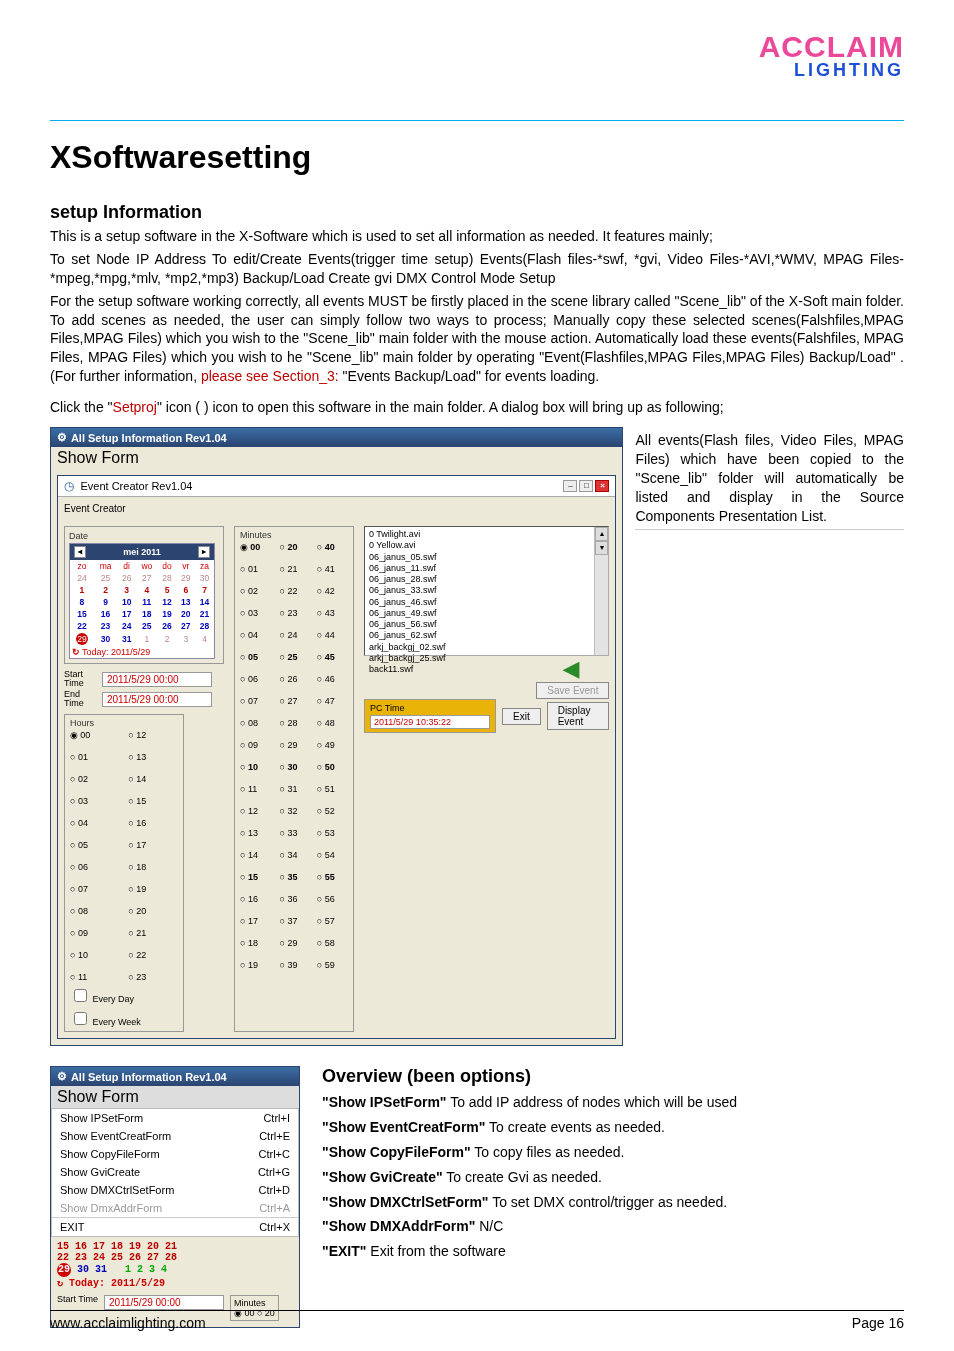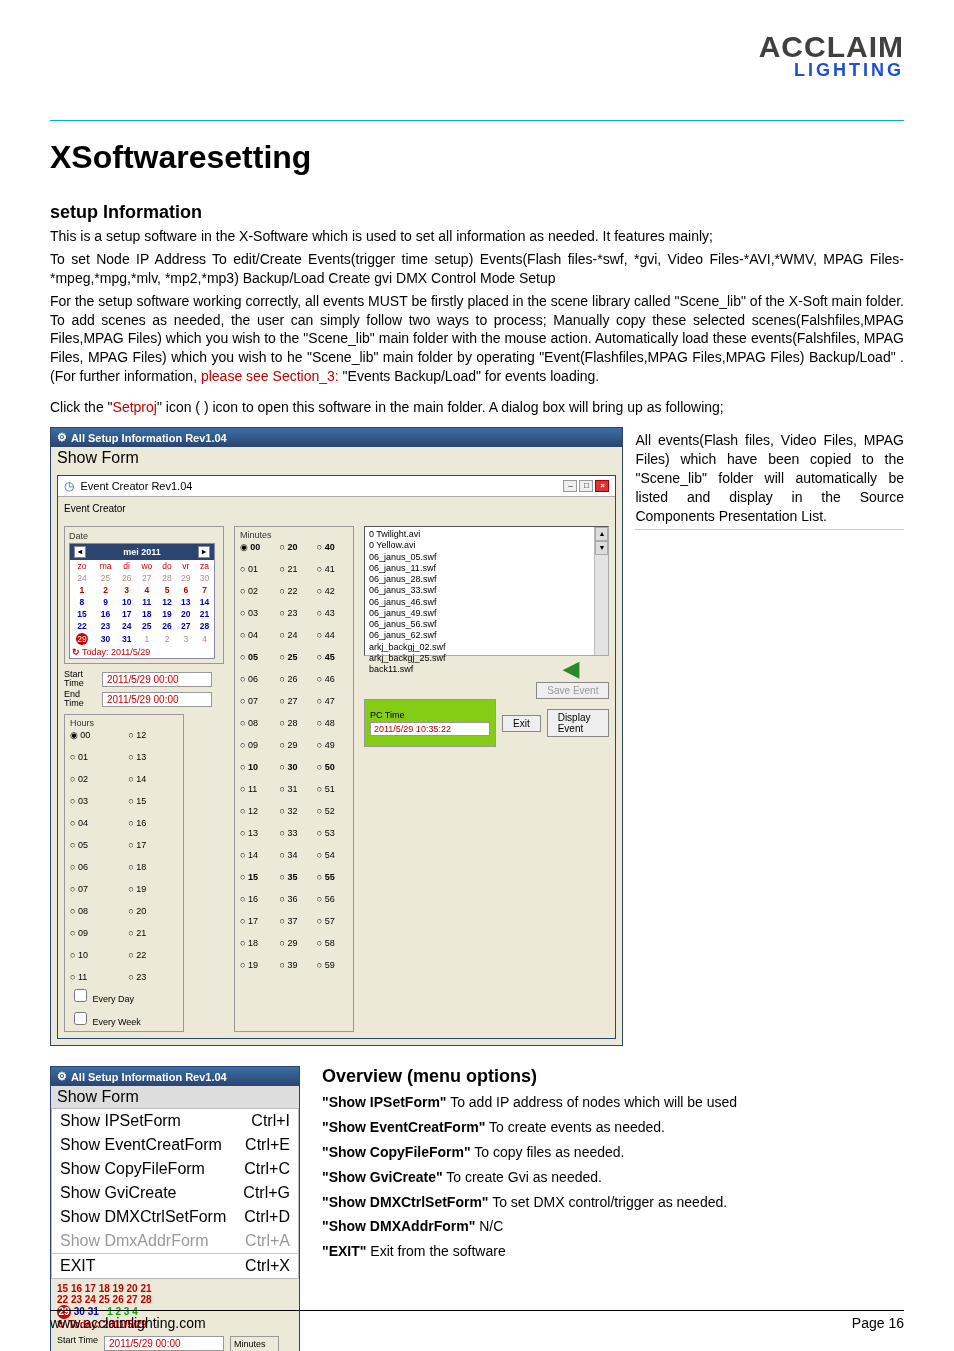--- a/index.html
+++ b/index.html
@@ -14,21 +14,21 @@
     height: 1351px;
     position: relative;
     padding: 30px 50px 20px 50px;
   }
   .logo {
     position: absolute;
     top: 30px;
     right: 50px;
     text-align: right;
   }
-  .logo .main { font-size: 30px; font-weight: 800; color: #404040; letter-spacing: 1px; }
+  .logo .main { font-size: 30px; font-weight: 800; color: #ec4899; letter-spacing: 1px; }
   .logo .sub  { font-size: 18px; font-weight: 700; color: #1d4ed8; letter-spacing: 3px; margin-top: -4px; }
   .hr { border: none; border-top: 1px solid #00AEEF; margin: 0; }
   .topgap { height: 90px; }
   h1 { font-size: 32px; margin: 18px 0 8px 0; }
   h2 { font-size: 18px; margin: 26px 0 4px 0; }
   p  { font-size: 14px; margin: 4px 0; line-height: 1.35; }
   .just { text-align: justify; }
   .red { color: #C00000; }
   .inlinebold { font-weight: 700; }
   .cols2 { display: flex; gap: 12px; align-items: flex-start; margin-top: 10px; }
@@ -103,30 +103,30 @@
     border: 1px inset #aaa; background: #fff; height: 130px; padding: 2px 4px;
     font-size: 9px; line-height: 1.25; position: relative;
   }
   .filelist .sb { position: absolute; right: 0; top: 0; bottom: 0; width: 14px; background: #e3e3e3; border-left: 1px solid #bbb; }
   .filelist .sb .ar { height: 14px; background: #ddd; border: 1px solid #aaa; font-size: 7px; text-align: center; line-height: 12px; }
   .filelist .sb .tr { flex: 1; }
   .arrowback { color: #2a8a2a; font-size: 22px; text-align: right; padding-right: 30px; }
   .btnrow { display: flex; gap: 6px; align-items: center; }
   .winbtn { border: 1px solid #888; background: #efefef; padding: 2px 10px; font-size: 10px; }
   .winbtn.disabled { color: #999; }
-  .pctime { border: 1px solid #999; padding: 10px 5px; background: #84cc16; font-size: 9px; width: 140px;}
+  .pctime { border: 1px solid #999; padding: 3px 5px; background: #eab308; font-size: 9px; width: 140px;}
   .pctime .val { color: #c00; background: #fff; border: 1px solid #999; padding: 1px 3px; margin-top: 2px; display: inline-block; width: 120px; }
 
   .shot2 { width: 250px; }
   .menuUl { list-style: none; padding: 0; margin: 0; background: #fff; border: 1px solid #bbb; }
-  .menuUl li { display: flex; font-size: 16px; padding: 3px 8px; }
+  .menuUl li { display: flex; font-size: 11px; padding: 3px 8px; }
   .menuUl li.disabled { color: #999; }
   .menuUl li .k { margin-left: auto; }
   .menuUl li.sep { border-top: 1px solid #ccc; padding: 0; height: 0; }
-  .calsmall { padding: 4px 6px; font-size: 10px; }
+  .calsmall { padding: 4px 6px; font-size: 10px; font-family: Liberation Mono, monospace; }
   .calsmall .rw { white-space: nowrap; font-weight: bold; }
   .calsmall .r1 { color: #b00; }
   .calsmall .r2 { color: #b00; }
   .calsmall .r3 .d { color: #00b; }
   .calsmall .r3 .a { color: #0a0; }
   .calsmall .r3 .td { background: #c00; color: #fff; border-radius: 50%; display: inline-block; width: 14px; height: 14px; text-align: center; line-height: 14px; }
   .calsmall .tdy { color: #c00; font-weight: bold; font-size: 10px; }
   .starttime { display: flex; align-items: flex-start; gap: 6px; padding: 2px 6px 6px 6px; font-size: 10px; }
   .starttime .box { border: 1px solid #999; background: #fff; color: #c00; padding: 1px 4px; width: 120px; }
   .mingrp { border: 1px solid #999; font-size: 9px; padding: 2px 3px; }
@@ -481,21 +481,21 @@
           <div class="box">2011/5/29 00:00</div>
           <div class="mingrp">
             <div>Minutes</div>
             <div>◉ <span>00   ○ 20</span></div>
           </div>
         </div>
       </div>
     </div>
     <div class="overview">
       <h2>
-        <span class="inlinebold">Overview</span><span> (menu options)</span>
+        <span class="inlinebold">Overview</span><span> (been options)</span>
       </h2>
       <div id="ov-items">
           <p><span class="term">"Show IPSetForm"</span>  To add IP address of nodes which will be used</p>
           <p><span class="term"> "Show EventCreatForm"</span>  To create events as needed.</p>
           <p><span class="term">"Show CopyFileForm"</span>  To copy files as needed.</p>
           <p><span class="term">"Show GviCreate"</span>  To create Gvi as needed.</p>
           <p><span class="term">"Show DMXCtrlSetForm"</span>  To set DMX control/trigger as needed.</p>
           <p><span class="term">"Show DMXAddrForm"</span>  N/C</p>
           <p><span class="term">"EXIT"</span>  Exit from the software</p>
         </div>

